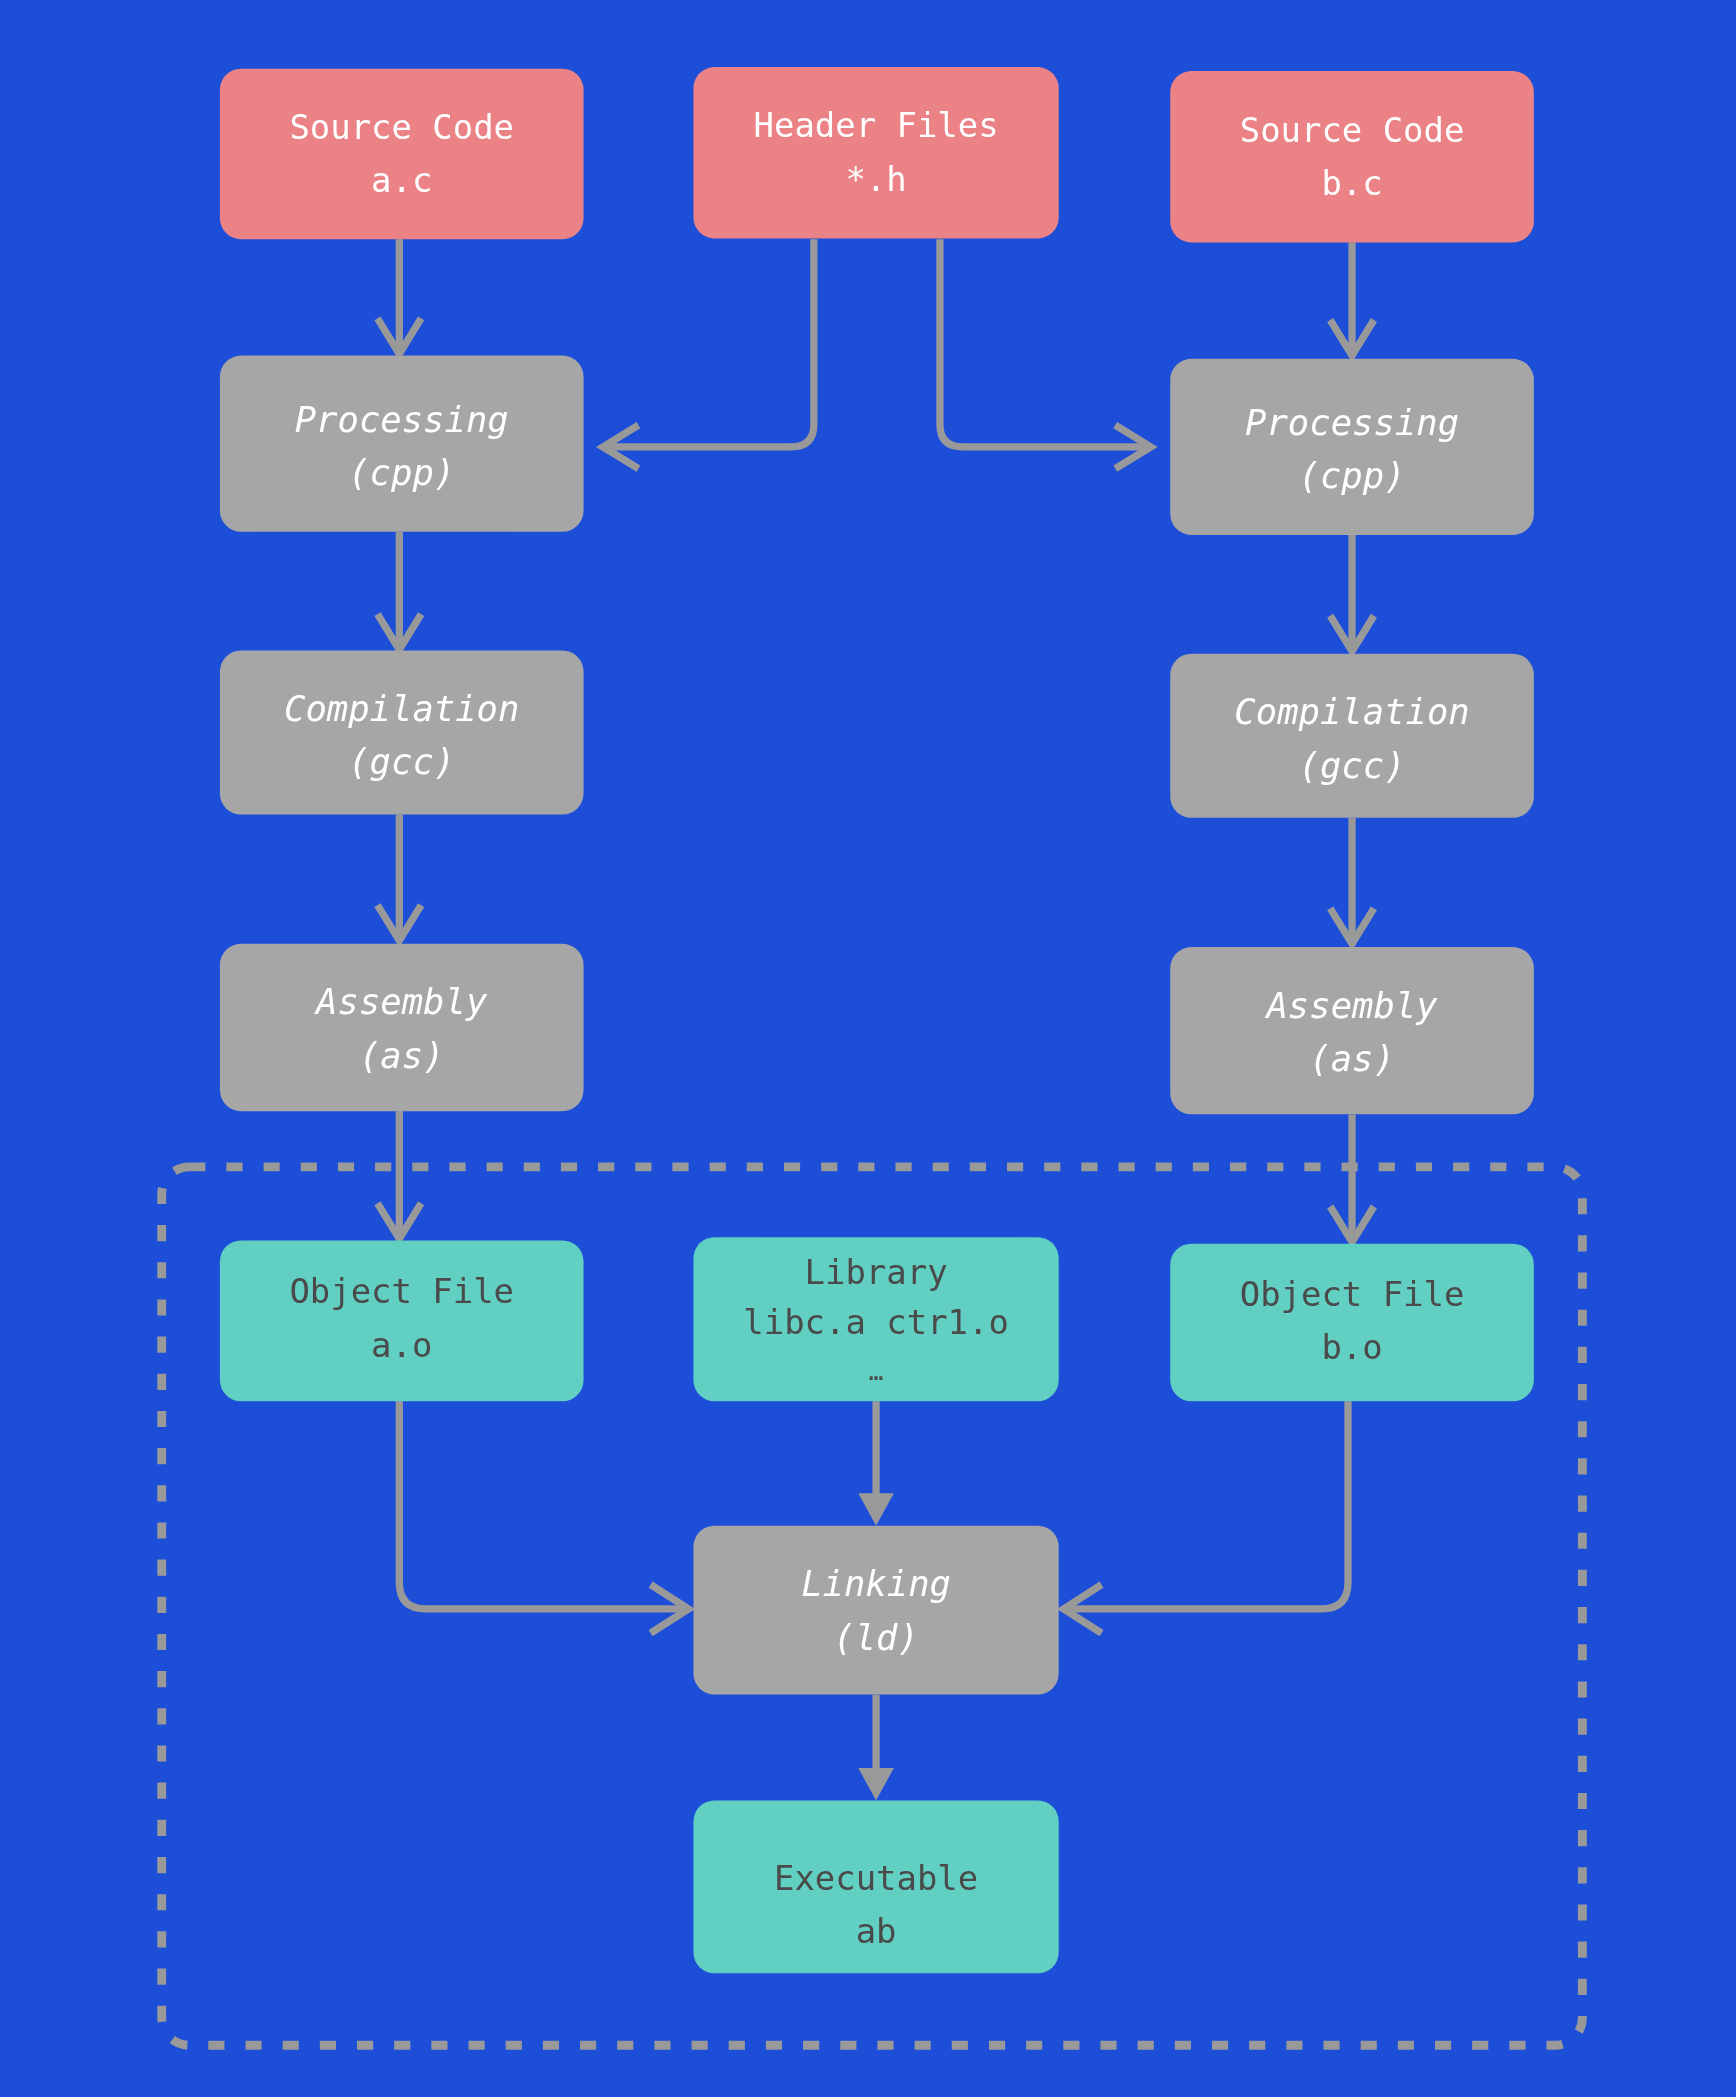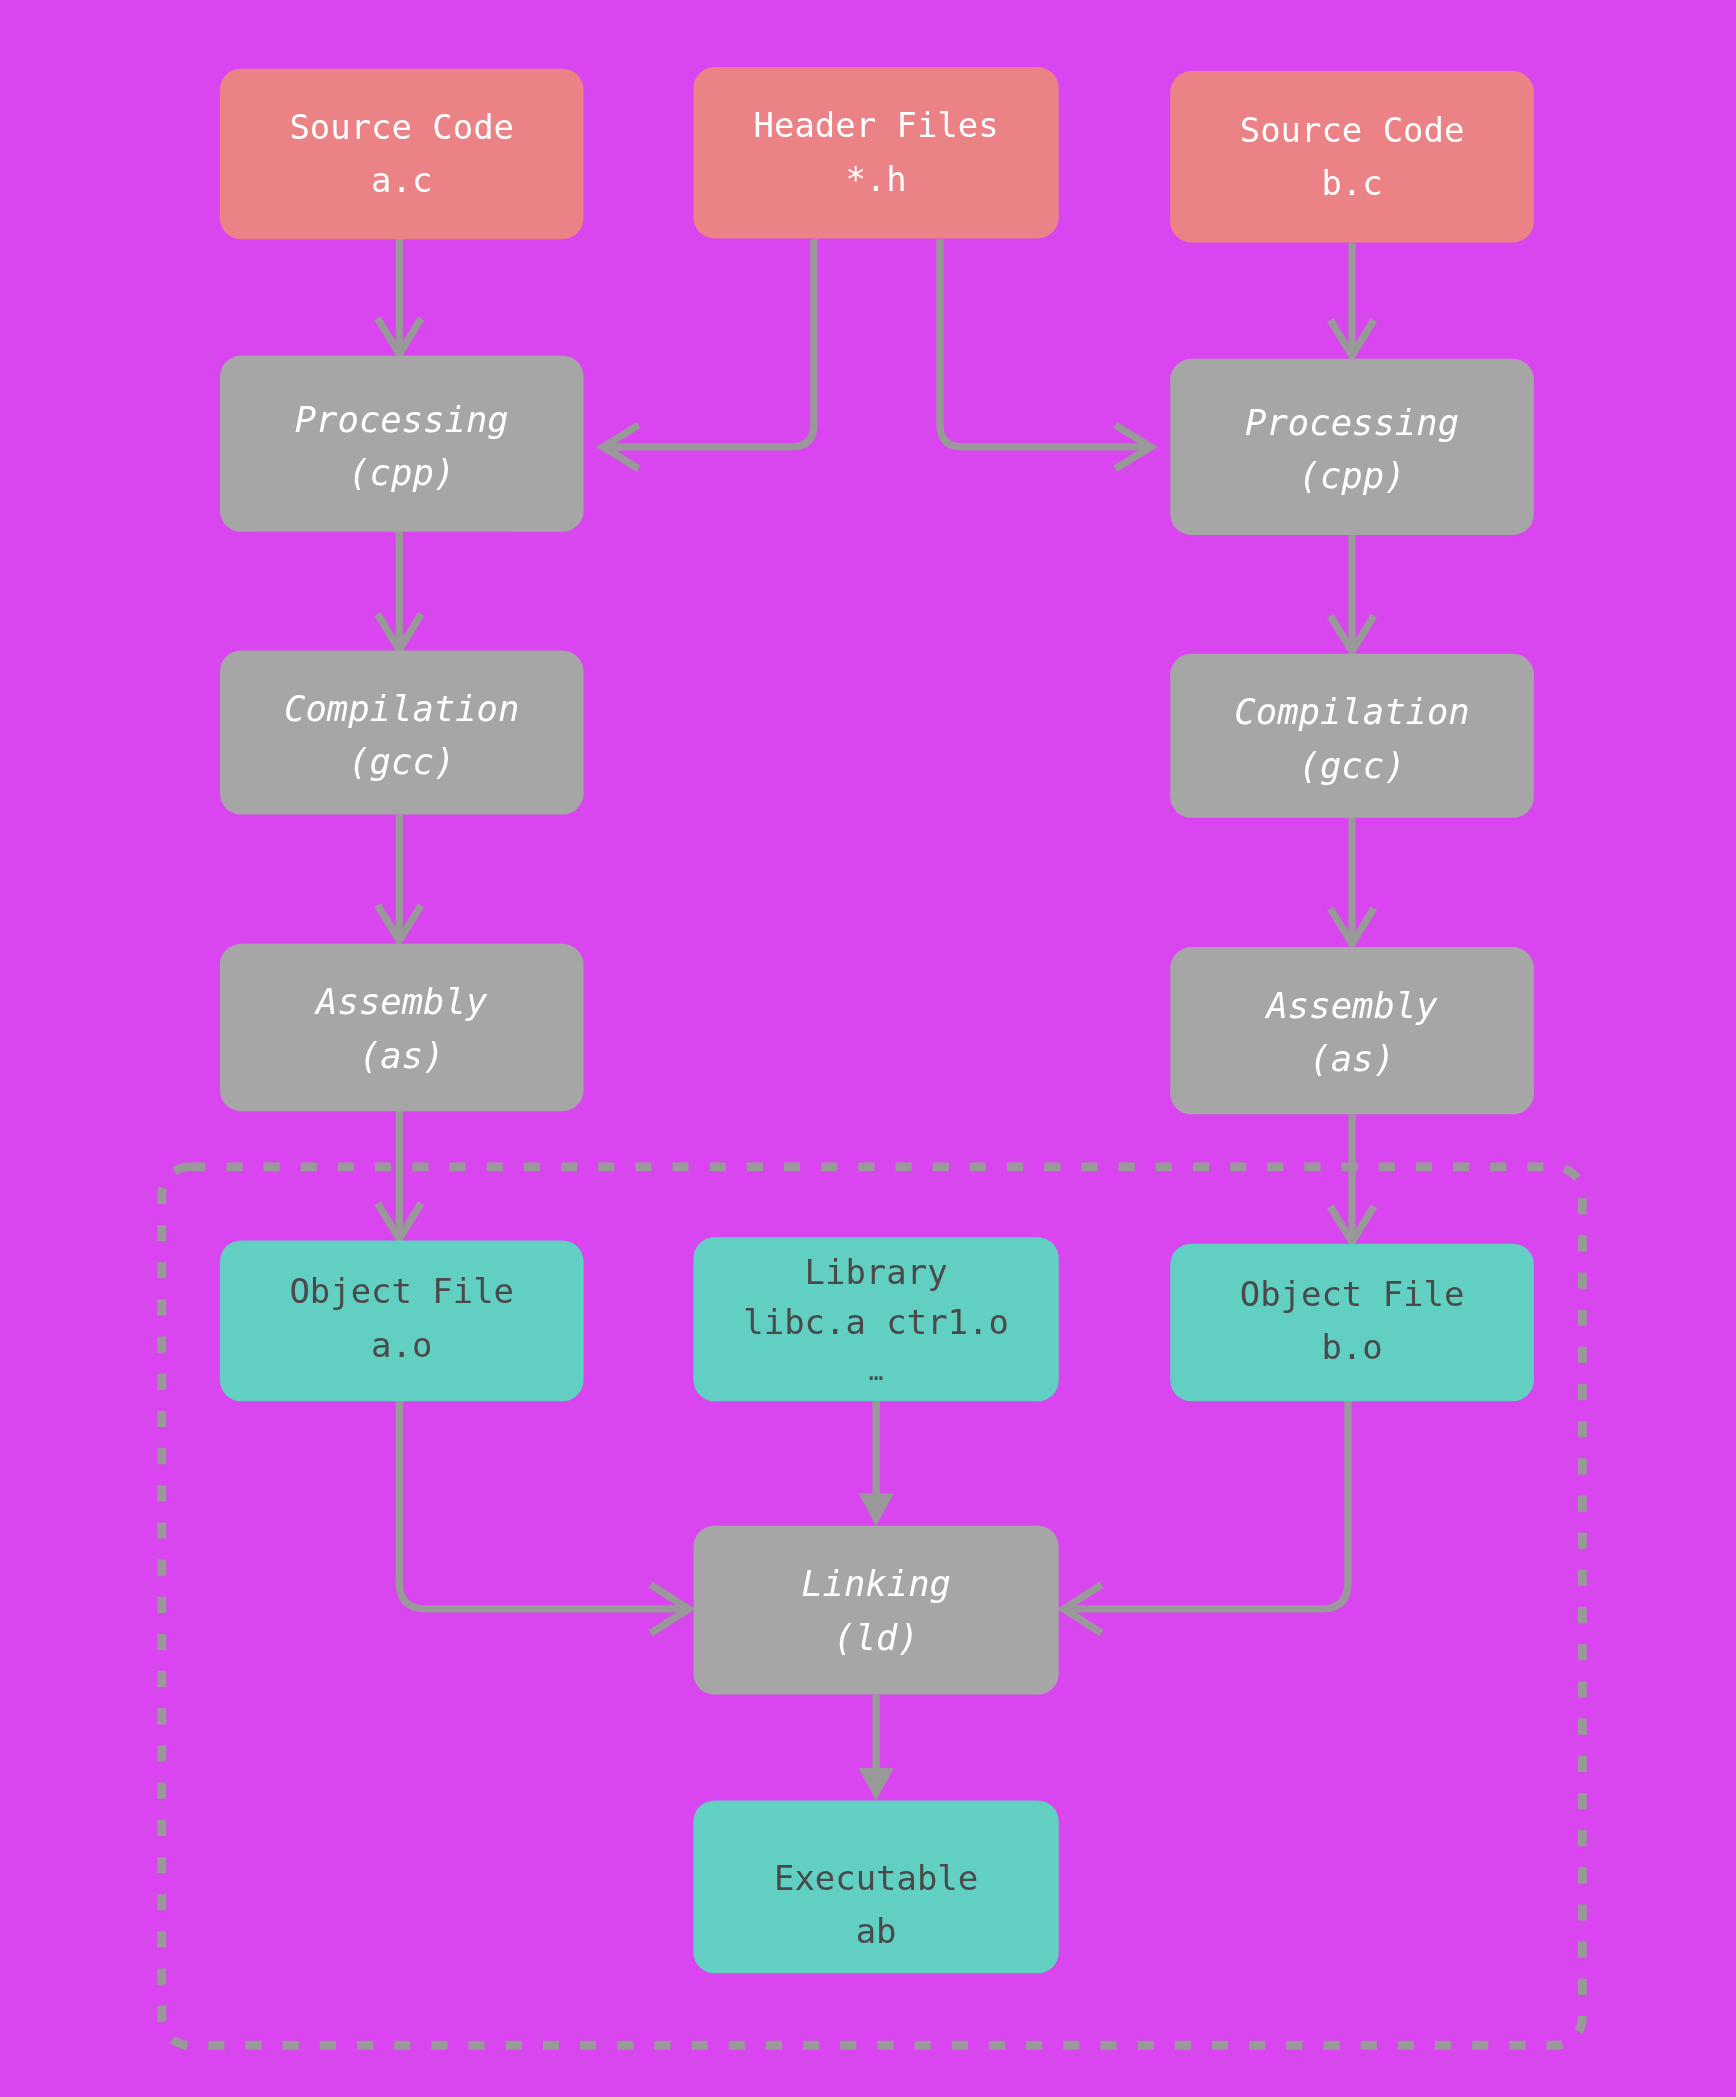--- a/index.html
+++ b/index.html
@@ -10,21 +10,21 @@
   body {
     width: 1736px;
     height: 2097px;
     overflow: hidden;
     font-family: "DejaVu Sans Mono", monospace;
   }
   #stage {
     position: relative;
     width: 1736px;
     height: 2097px;
-    background: #d946ef;
+    background: #1d4ed8;
   }
   svg.canvas {
     position: absolute;
     top: 0;
     left: 0;
     width: 1736px;
     height: 2097px;
   }
   .node-rect { stroke: none; }
   .node-label {

